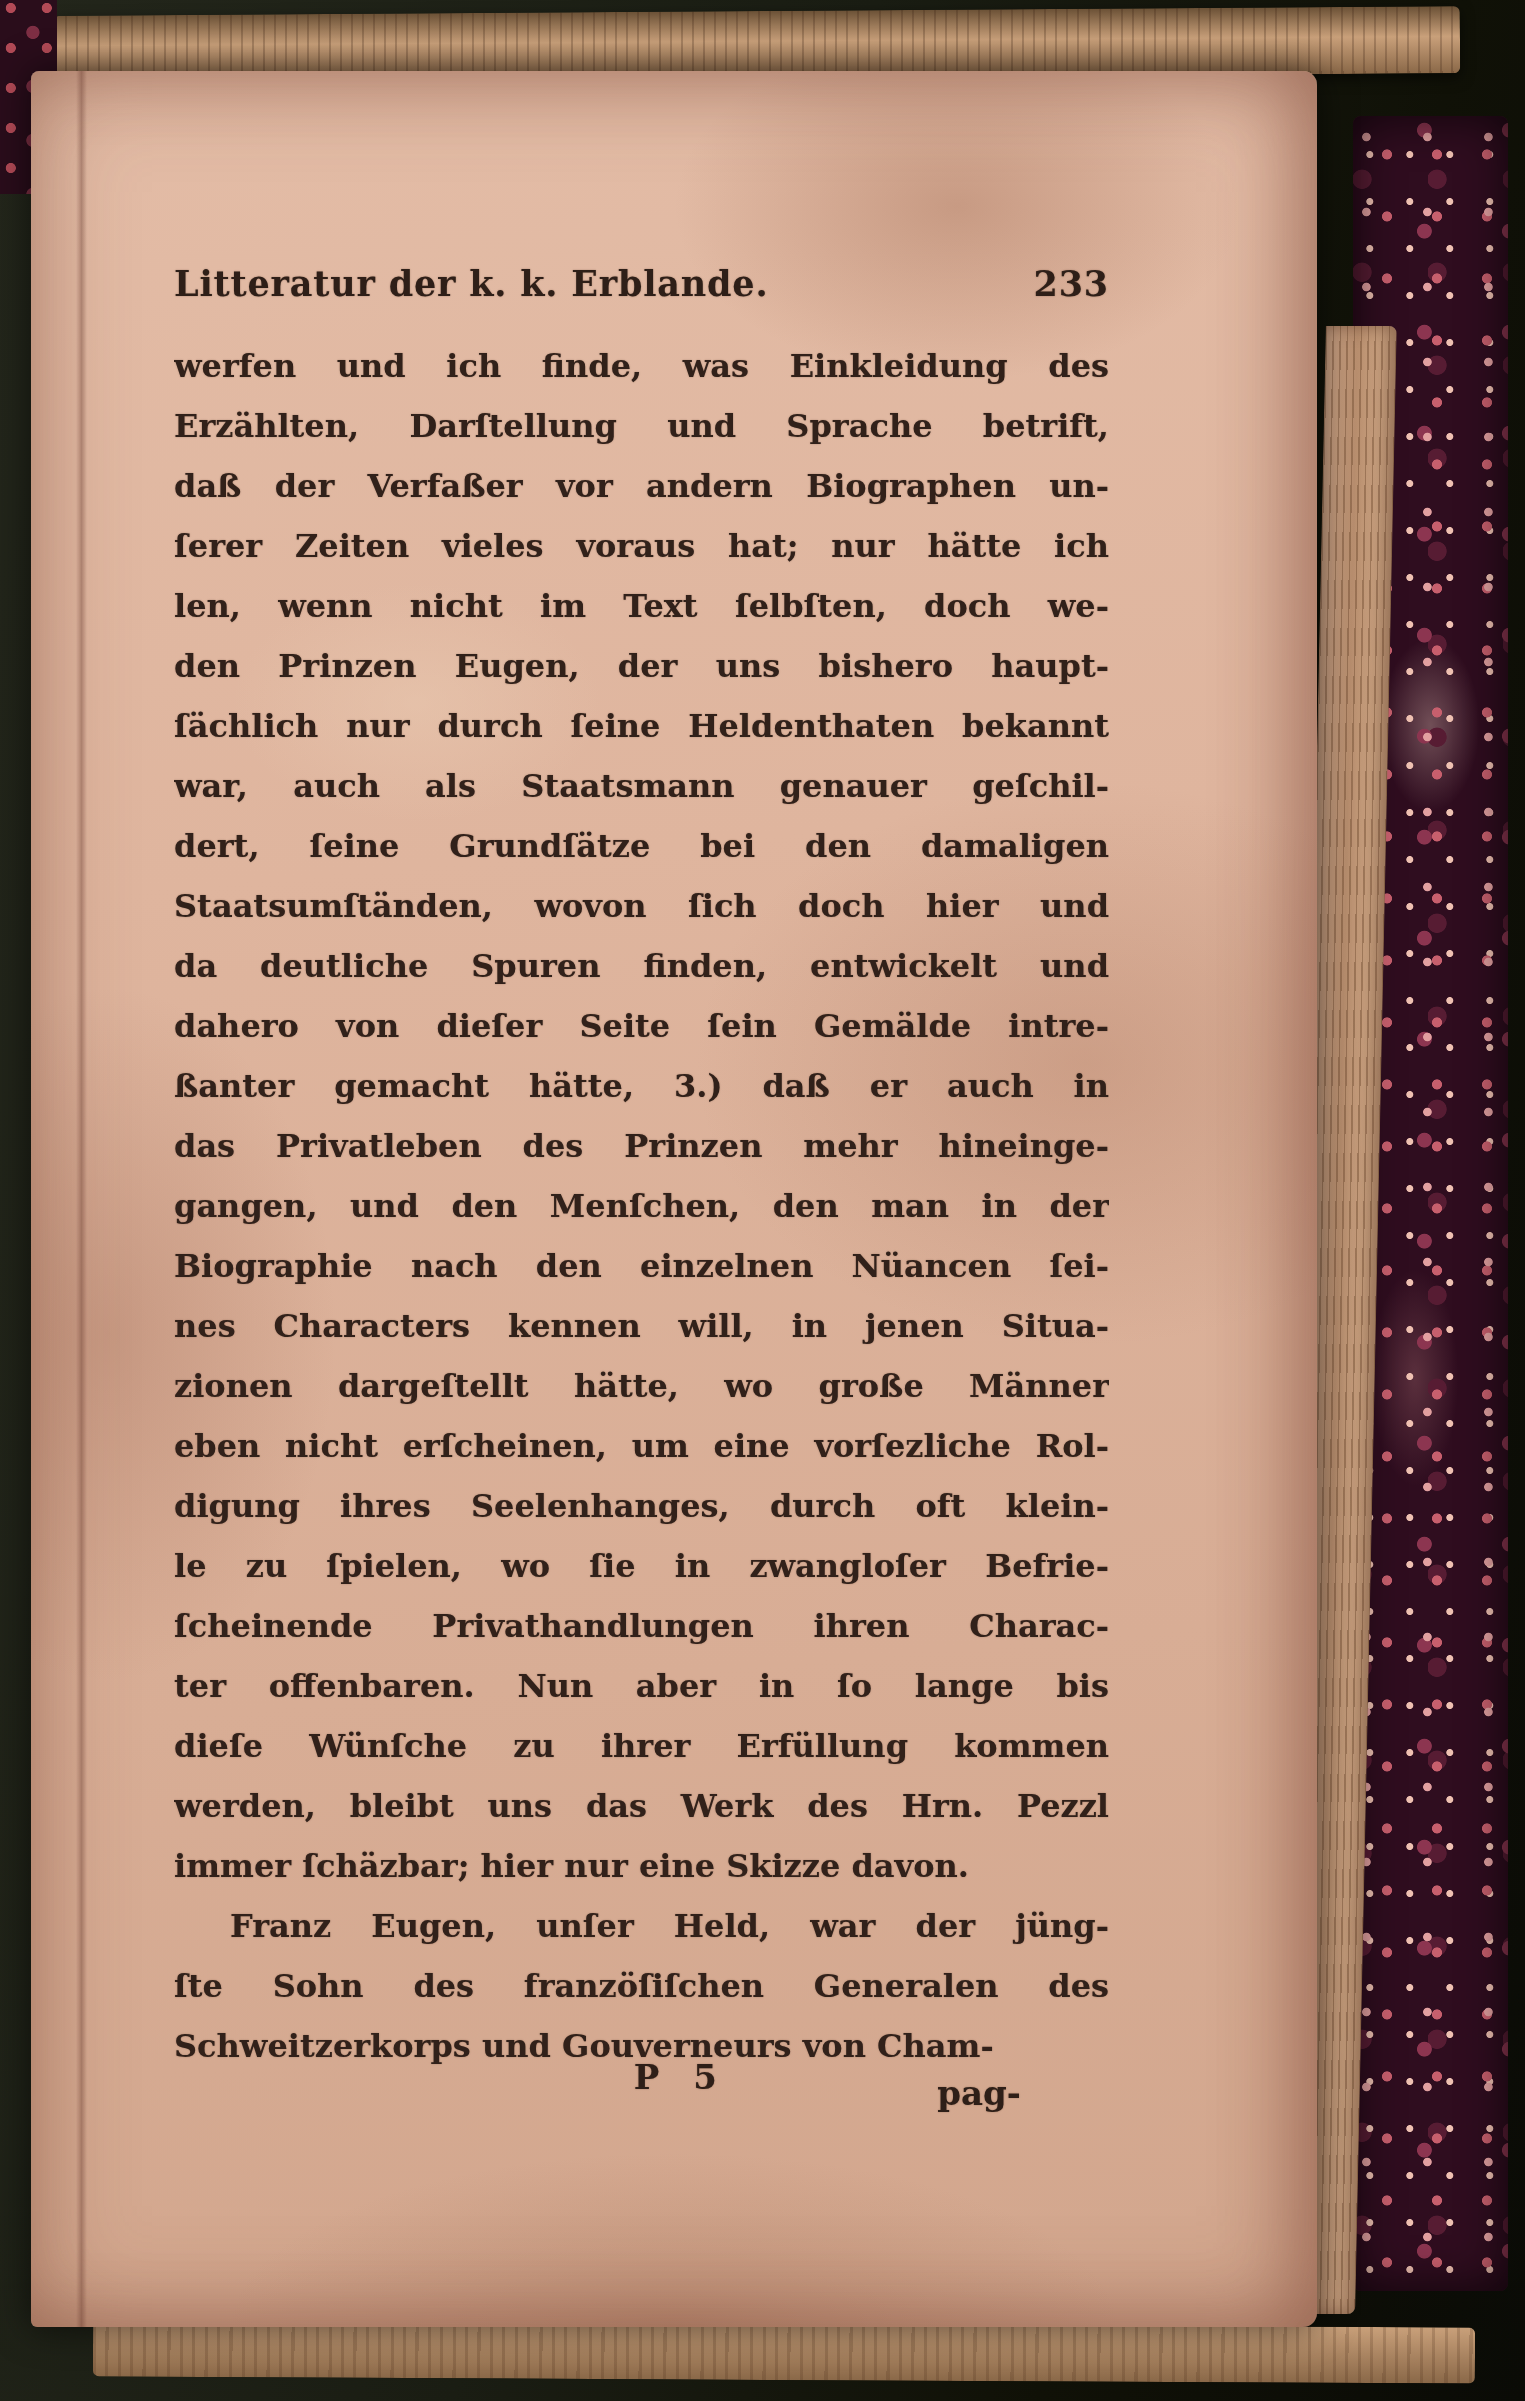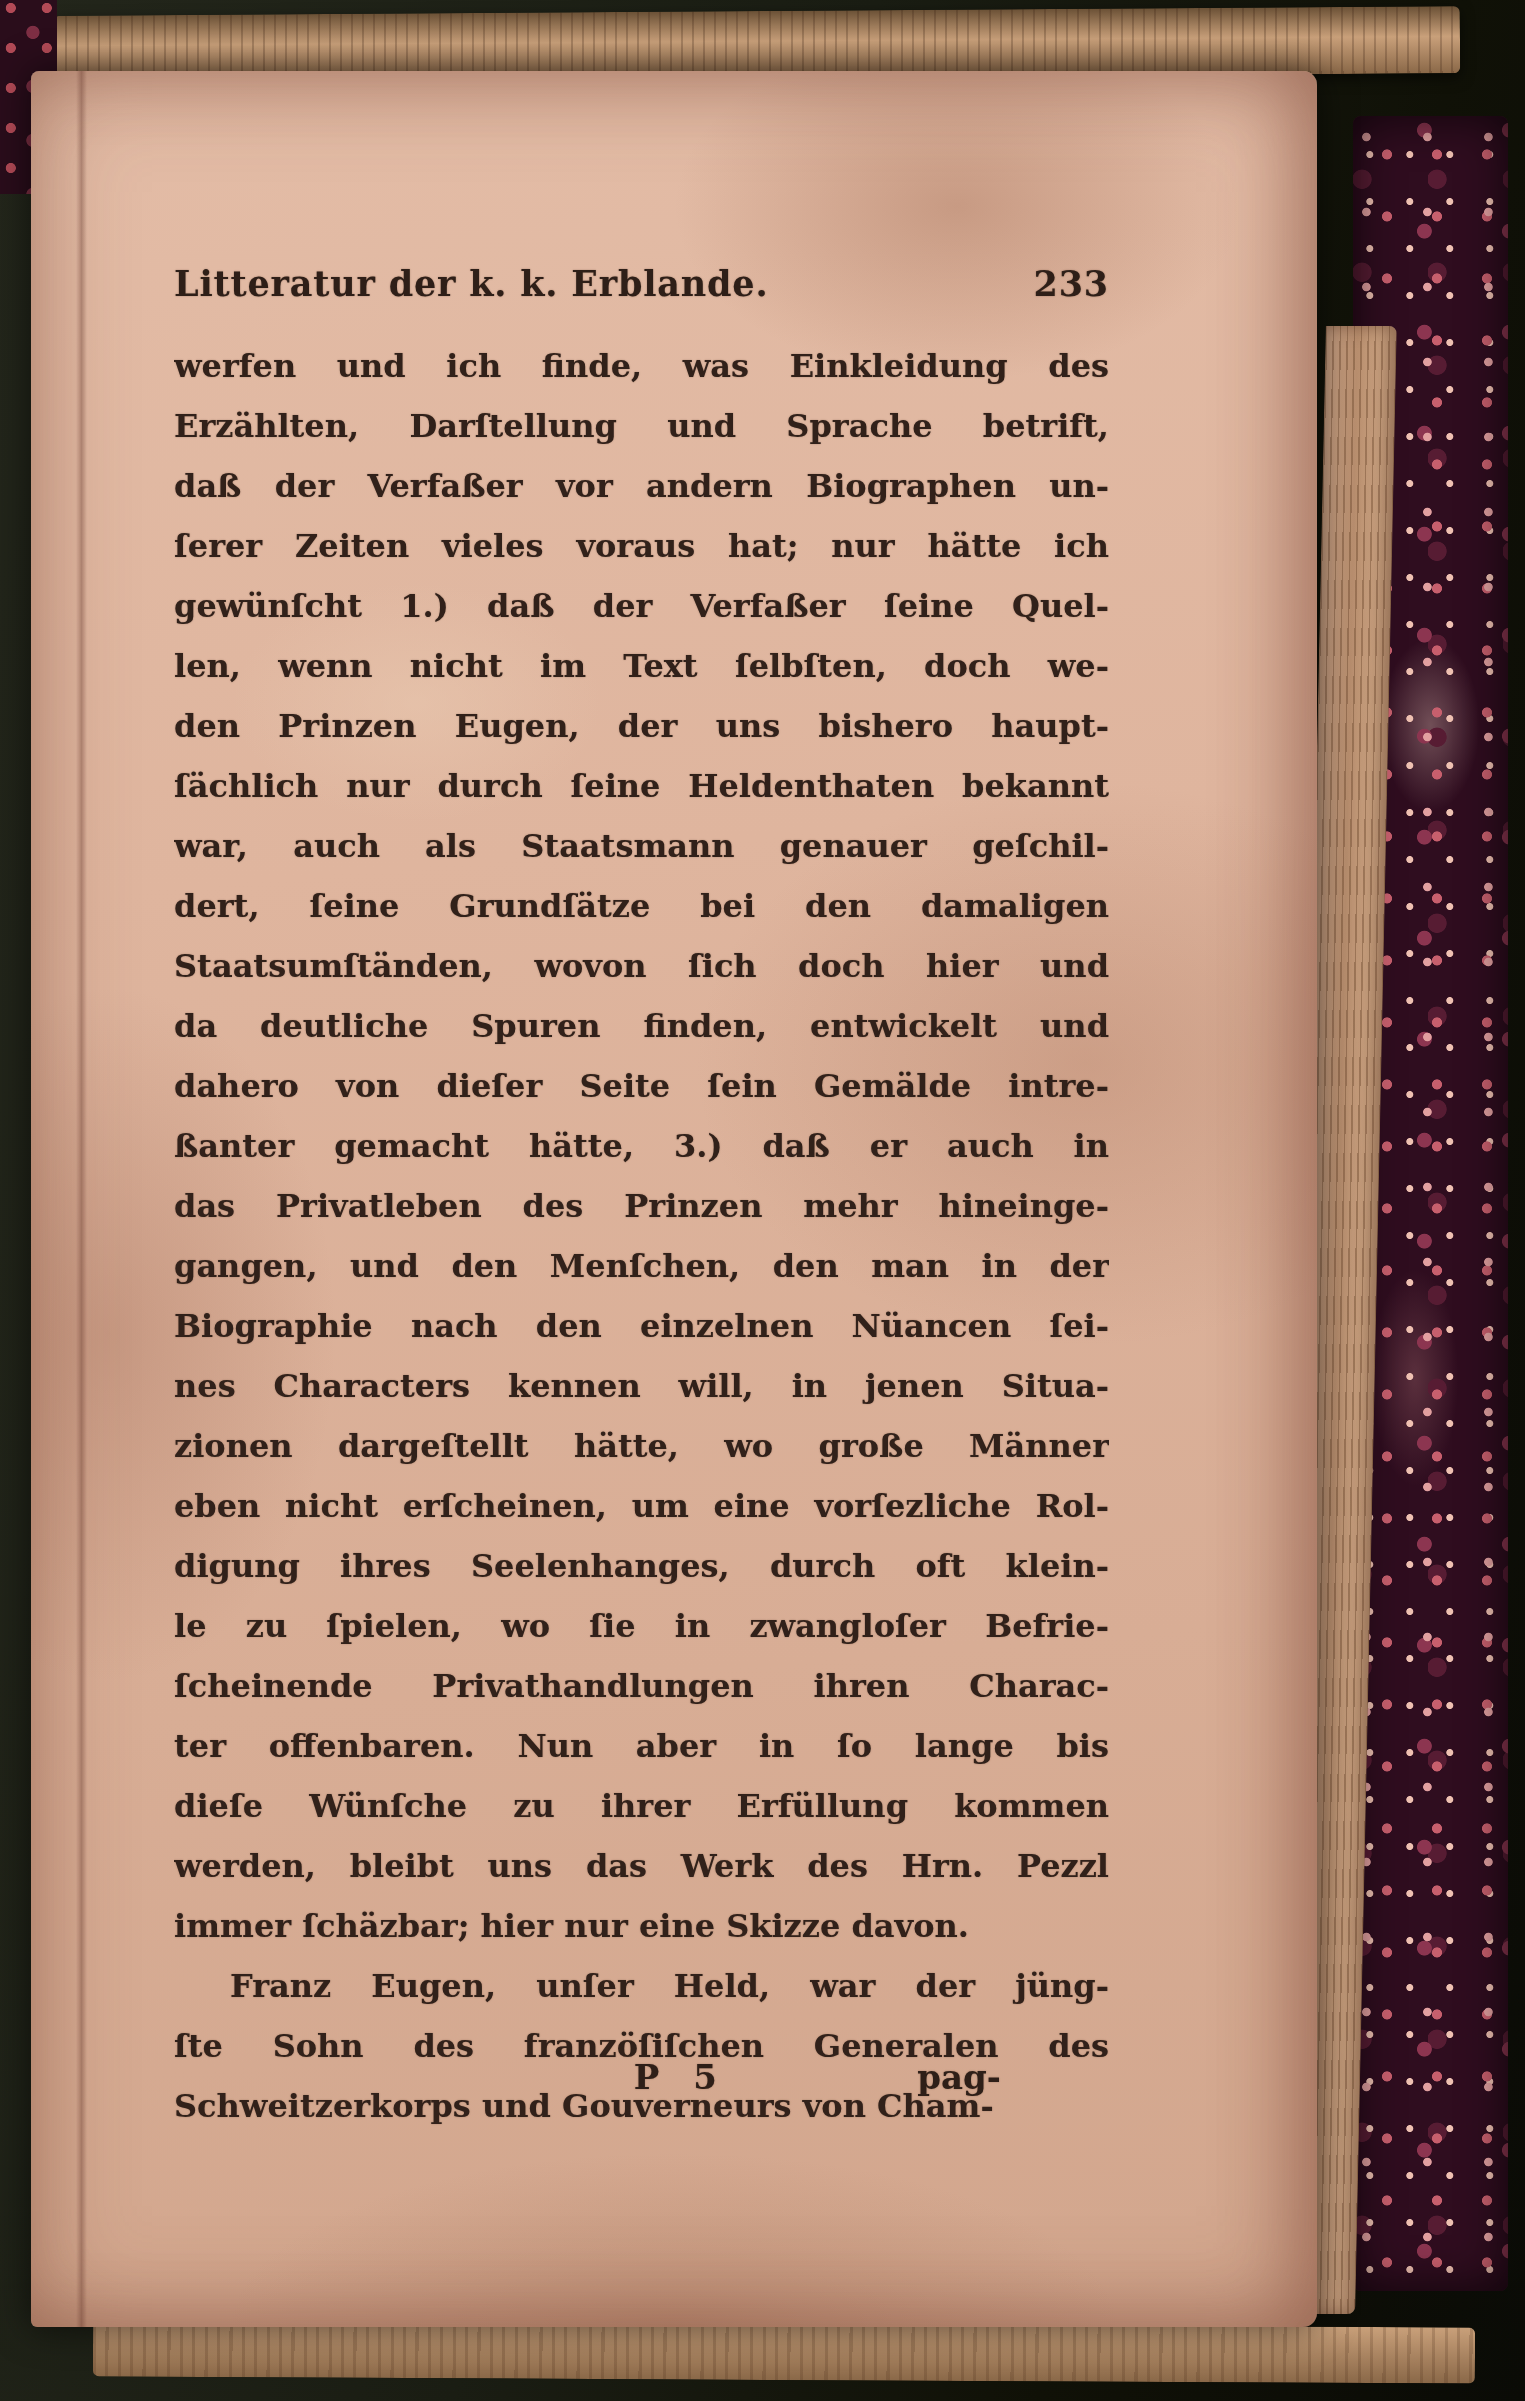--- a/index.html
+++ b/index.html
@@ -101,21 +101,21 @@
     overflow:hidden;white-space:nowrap;margin-top:8px;
   }
   .line.pe{text-align-last:left;white-space:normal;}
   .line.indent{text-indent:56px;}
   .footer-row{
     position:absolute;left:174px;top:2057px;width:935px;height:54px;
     color:#2e1f18;font-size:34px;font-weight:700;
     text-shadow:0 0 1.6px rgba(70,40,25,.45);
   }
   .sig{position:absolute;left:50%;transform:translateX(-55%);letter-spacing:11px;margin-left:44px;}
-  .catch{position:absolute;right:108px;}
+  .catch{position:absolute;right:88px;margin-top:16px;}
 </style>
 </head>
 <body>
 
 <div class="scene">
 
   <div class="top-edge"></div>
   <div class="marble-topleft"></div>
   <div class="cover-marble"></div>
   <div class="page-stack"></div>
@@ -128,21 +128,20 @@
   <div class="header-row">
     <span>Litteratur der k. k. Erblande.</span>
     <span>233</span>
   </div>
 
   <div class="textcol">
     <div class="line">werfen und ich finde, was Einkleidung des</div>
     <div class="line">Erzählten, Darſtellung und Sprache betrift,</div>
     <div class="line">daß der Verfaßer vor andern Biographen un-</div>
     <div class="line">ſerer Zeiten vieles voraus hat; nur hätte ich</div>
-    <div class="line">gewünſcht 1.) daß der Verfaßer ſeine Quel-</div>
     <div class="line">len, wenn nicht im Text ſelbſten, doch we-</div>
     <div class="line">den Prinzen Eugen, der uns bishero haupt-</div>
     <div class="line">ſächlich nur durch ſeine Heldenthaten bekannt</div>
     <div class="line">war, auch als Staatsmann genauer geſchil-</div>
     <div class="line">dert, ſeine Grundſätze bei den damaligen</div>
     <div class="line">Staatsumſtänden, wovon ſich doch hier und</div>
     <div class="line">da deutliche Spuren finden, entwickelt und</div>
     <div class="line">dahero von dieſer Seite ſein Gemälde intre-</div>
     <div class="line">ßanter gemacht hätte, 3.) daß er auch in</div>
     <div class="line">das Privatleben des Prinzen mehr hineinge-</div>

